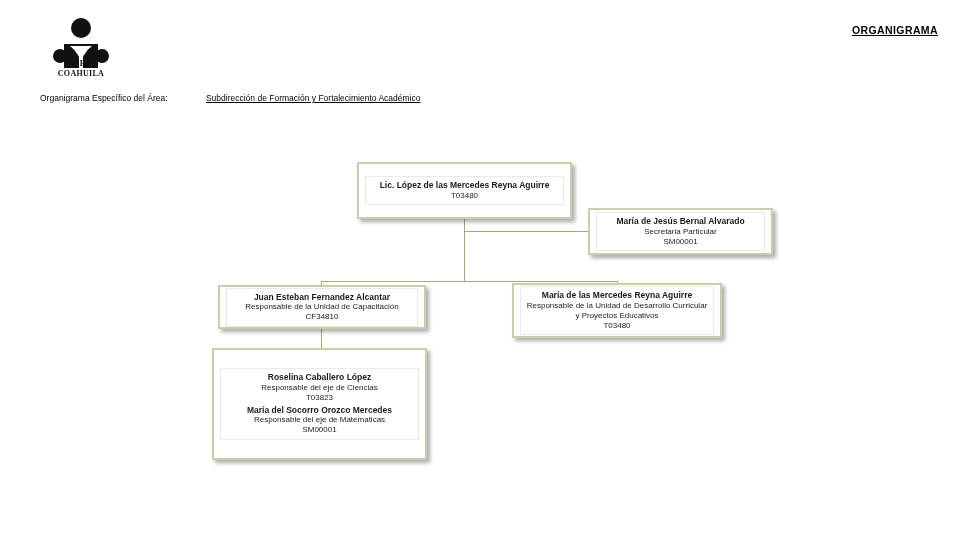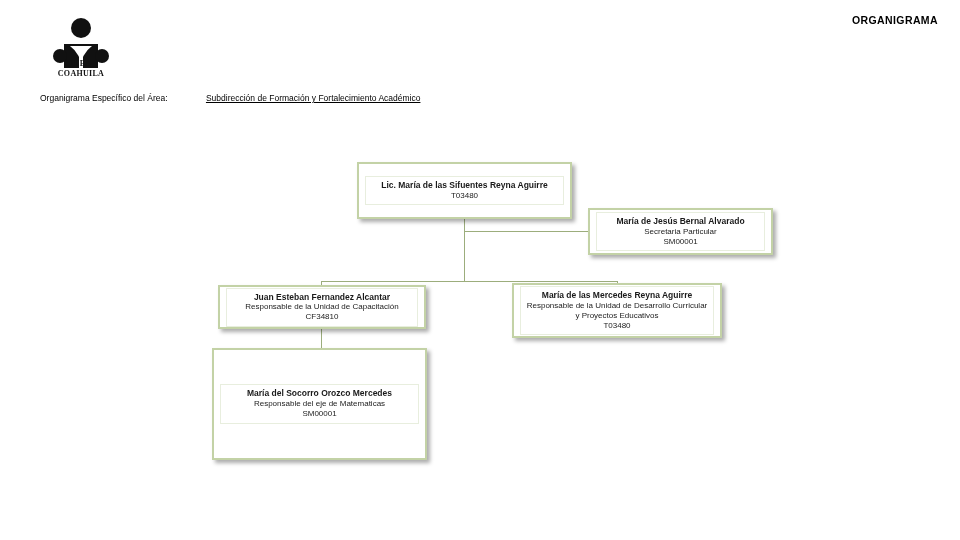--- a/index.html
+++ b/index.html
@@ -11,26 +11,27 @@
     height: 540px;
     background: #ffffff;
     font-family: "Liberation Sans", sans-serif;
     overflow: hidden;
     position: relative;
   }
 
   
   #doc-title {
     position: absolute;
-    top: 14px;
+    top: 24px;
     right: 22px;
     font-size: 10.5px;
     font-weight: bold;
     letter-spacing: 0.4px;
     color: #000000;
+    text-decoration: underline;
   }
 
   
   #logo {
     position: absolute;
     left: 44px;
     top: 16px;
     width: 74px;
     height: 74px;
   }
@@ -154,21 +155,21 @@
 
   <div class="line v" style="left:321px; top:281px; height:5px;"></div>
 
   <div class="line v" style="left:617px; top:281px; height:3px;"></div>
 
   <div class="line v" style="left:321px; top:329px; height:20px;"></div>
 
   <div class="node" id="node-director">
     <div class="inner">
       <div class="person">
-        <div class="nm">Lic. María de las Sifuentes Reyna Aguirre</div>
+        <div class="nm">Lic. López de las Mercedes Reyna Aguirre</div>
         <div class="cd">T03480</div>
       </div>
     </div>
   </div>
 
   <div class="node" id="node-secretary">
     <div class="inner">
       <div class="person">
         <div class="nm">María de Jesús Bernal Alvarado</div>
         <div class="rl">Secretaria Particular</div>
@@ -193,20 +194,25 @@
         <div class="nm">María de las Mercedes Reyna Aguirre</div>
         <div class="rl">Responsable de la Unidad de Desarrollo Curricular y Proyectos Educativos</div>
         <div class="cd">T03480</div>
       </div>
     </div>
   </div>
 
   <div class="node" id="node-formadores">
     <div class="inner">
       <div class="person">
+        <div class="nm">Roselina Caballero López</div>
+        <div class="rl">Responsable del eje de Ciencias</div>
+        <div class="cd">T03823</div>
+      </div>
+      <div class="person">
         <div class="nm">María del Socorro Orozco Mercedes</div>
         <div class="rl">Responsable del eje de Matematicas</div>
         <div class="cd">SM00001</div>
       </div>
     </div>
   </div>
 
 </div>
 
 </body></html>

